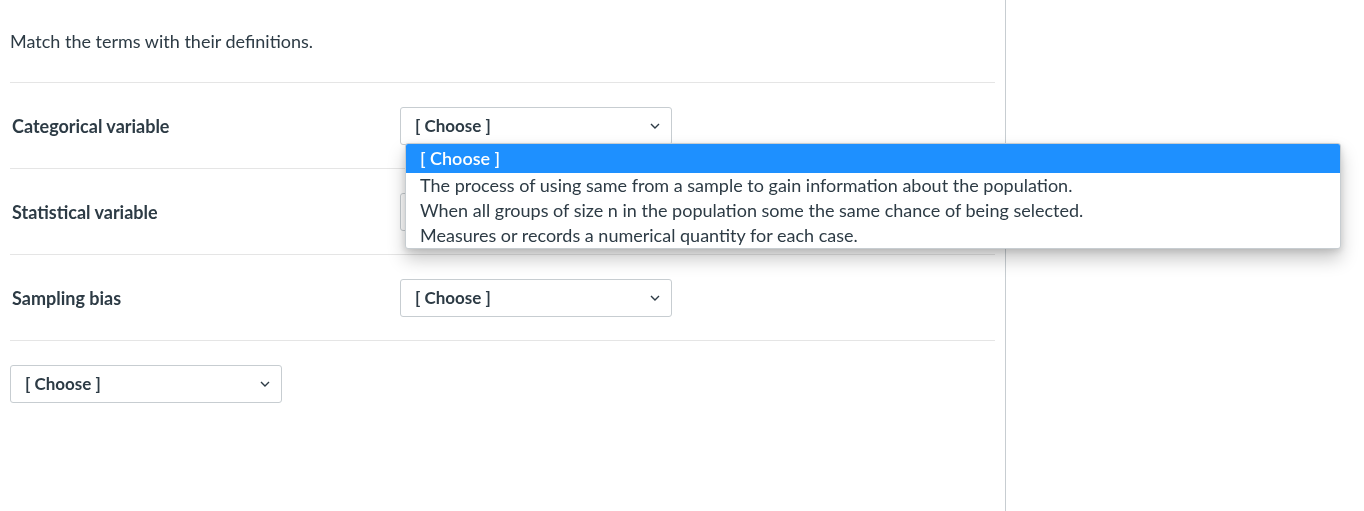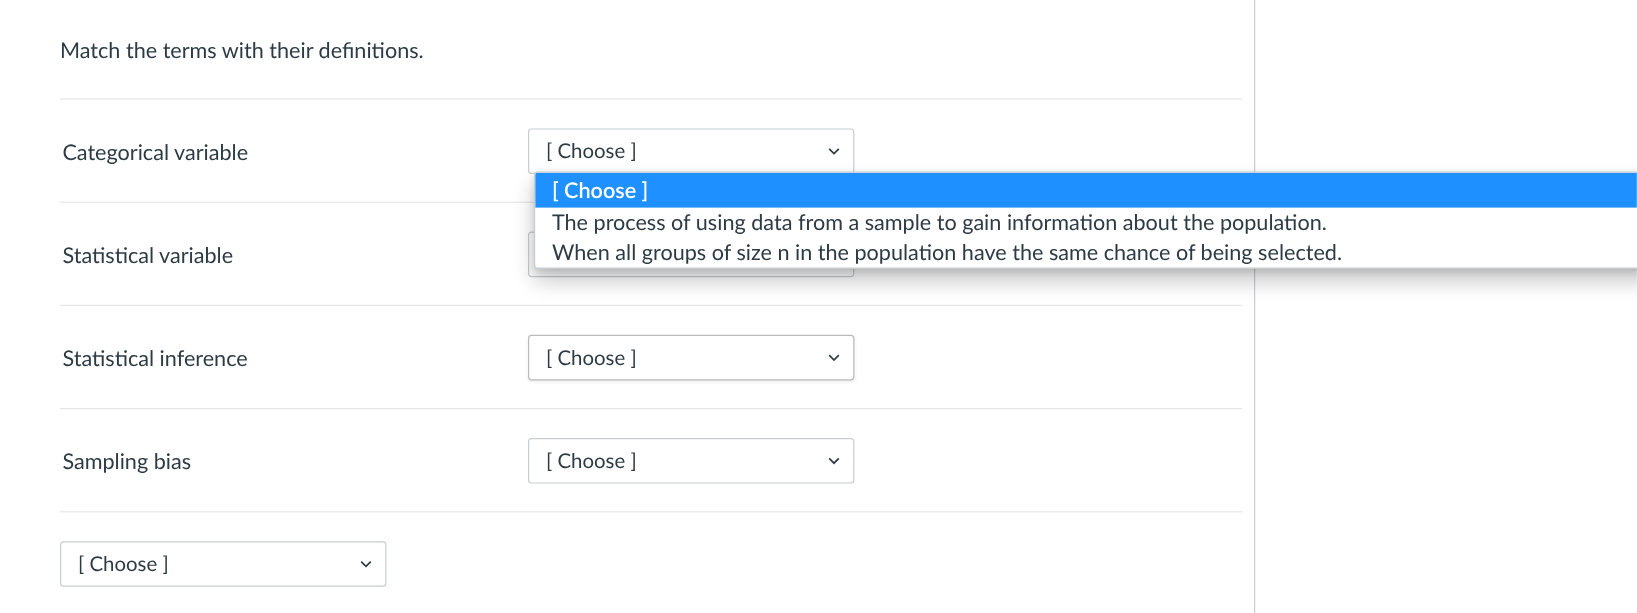--- a/index.html
+++ b/index.html
@@ -9,39 +9,39 @@
     color: #2d3b45;
     background: #fff;
     width: 1364px;
     height: 511px;
     overflow: hidden;
   }
   .page {
     position: relative;
     width: 1096px;
     height: 511px;
-    margin-left: 40px;
   }
   .content {
     position: relative;
     width: 1006px;
     height: 511px;
     border-right: 1px solid #c7cdd1;
     padding: 0 10px;
   }
   .prompt {
     font-size: 18px;
     color: #2d3b45;
     padding: 30px 0 30px 0;
   }
   .row {
     display: flex;
     align-items: center;
     border-top: 1px solid #e5e5e5;
     min-height: 86px;
+    font-weight: bold;
   }
   .term {
     width: 390px;
     font-size: 18px;
     color: #2d3b45;
     padding-left: 2px;
   }
   .select-wrap {
     position: relative;
   }
@@ -126,33 +126,20 @@
           <span>[ Choose ]</span>
           <span class="chevron">
             <svg width="12" height="12" viewBox="0 0 12 12">
                 <path d="M2 4l4 4 4-4" fill="none" stroke="#2d3b45" stroke-width="1.4"></path>
               </svg>
           </span>
         </div>
       </div>
     </div>
 
-    <div class="row">
-      <div class="term">Statistical inference</div>
-      <div class="select-wrap">
-        <div class="select shadow">
-          <span>[ Choose ]</span>
-          <span class="chevron">
-            <svg width="12" height="12" viewBox="0 0 12 12">
-                <path d="M2 4l4 4 4-4" fill="none" stroke="#2d3b45" stroke-width="1.4"></path>
-              </svg>
-          </span>
-        </div>
-      </div>
-    </div>
 
     <div class="row">
       <div class="term">Sampling bias</div>
       <div class="select-wrap">
         <div class="select">
           <span>[ Choose ]</span>
           <span class="chevron">
             <svg width="12" height="12" viewBox="0 0 12 12">
                 <path d="M2 4l4 4 4-4" fill="none" stroke="#2d3b45" stroke-width="1.4"></path>
               </svg>
@@ -171,16 +158,17 @@
               </svg>
           </span>
         </div>
       </div>
     </div>
 
   </div>
 
   <div class="dropdown">
     <div class="opt selected">[ Choose ]</div>
-    <div class="opt">The process of using data from a sample to gain information about the population.</div>
-    <div class="opt">When all groups of size n in the population have the same chance of being selected.</div>
+    <div class="opt">The process of using same from a sample to gain information about the population.</div>
+    <div class="opt">When all groups of size n in the population some the same chance of being selected.</div>
+    <div class="opt">Measures or records a numerical quantity for each case.</div>
   </div>
 </div>
 
 </body></html>

